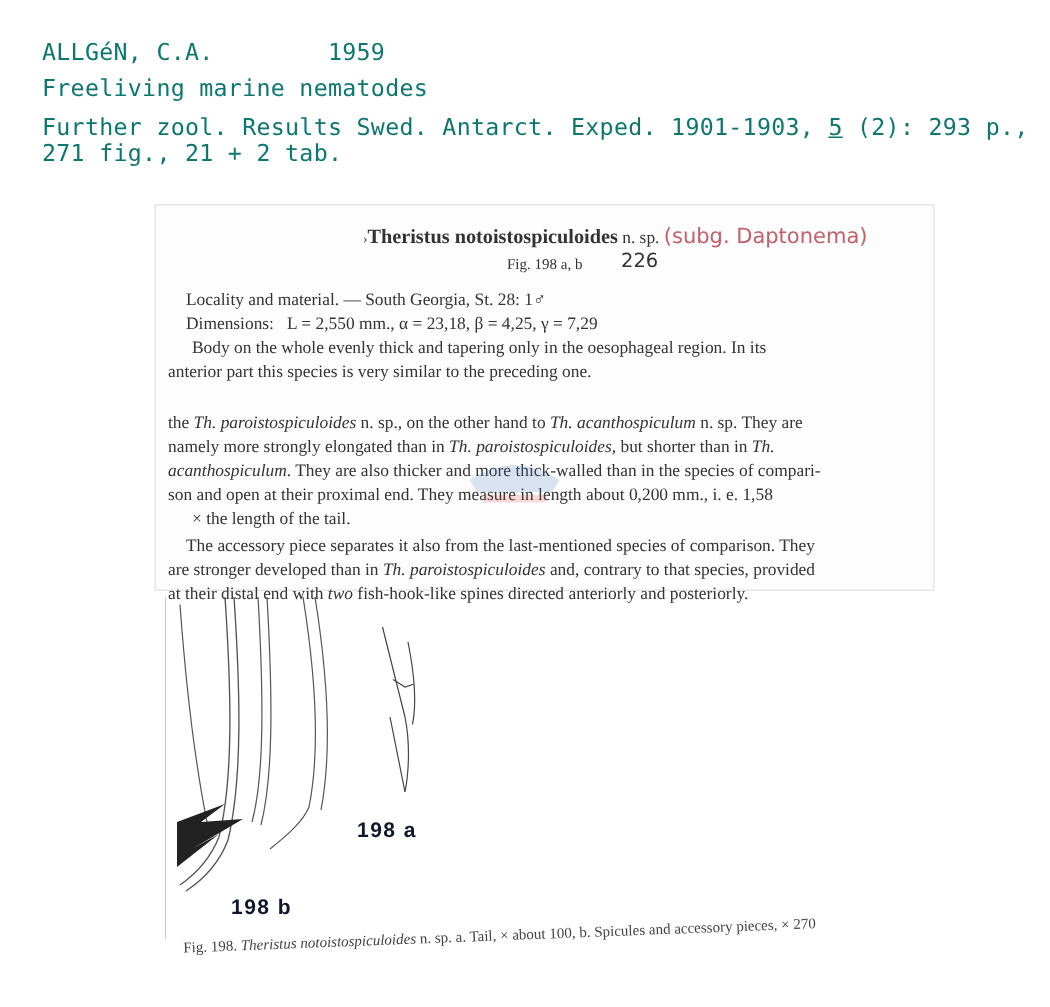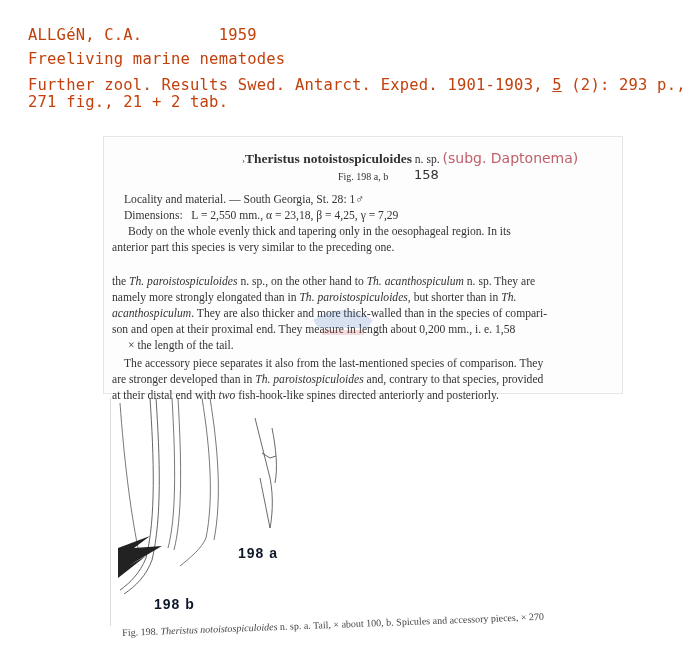--- a/index.html
+++ b/index.html
@@ -3,21 +3,21 @@
 <meta charset="utf-8">
 <style>
   html, body { margin: 0; padding: 0; }
   body {
     width: 700px; height: 671px; background: #ffffff; position: relative; overflow: hidden;
     font-family: "Liberation Serif", serif; color: #222;
   }
   .typed {
     position: absolute; left: 28px;
     font-family: "DejaVu Sans Mono", "Liberation Mono", monospace;
-    font-size: 15.5px; color: #c2410c; letter-spacing: 0.2px; white-space: pre;
+    font-size: 15.5px; color: #0f766e; letter-spacing: 0.2px; white-space: pre;
   }
   .clip {
     position: absolute; left: 104px; top: 137px; width: 518px; height: 256px;
     background: #fdfdfd; box-shadow: 0 0 0 1px #e6e6e6;
   }
   .clip .ln { position: absolute; white-space: nowrap; font-size: 11.6px; color: #333; }
   .title { font-weight: bold; font-size: 13.5px; }
   .hand { font-family: "DejaVu Sans", sans-serif; color: #c0606a; }
   .figbox { position: absolute; left: 110px; top: 398px; width: 200px; height: 228px; }
   .lbl { position: absolute; font-family: "Liberation Sans", sans-serif; font-weight: bold; font-size: 14px; color: #0f172a; letter-spacing: 1px; }
@@ -33,21 +33,21 @@
 <div class="typed" style="top:76px;">Further zool. Results Swed. Antarct. Exped. 1901-1903, <u>5</u> (2): 293 p.,</div>
 <div class="typed" style="top:93px;">271 fig., 21 + 2 tab.</div>
 
 <div class="clip">
   <div class="ln" style="left:138px;top:13px;">
     <span style="font-size:9px;">›</span><span class="title">Theristus notoistospiculoides</span>
     <span>n. sp.</span>
     <span class="hand" style="font-size:14px;">(subg. Daptonema)</span>
   </div>
   <div class="ln" style="left:234px;top:34px;font-size:10px;">Fig. 198 a, b</div>
-  <div class="ln hand" style="left:310px;top:30px;font-size:13px;">158</div>
+  <div class="ln hand" style="left:310px;top:30px;font-size:13px;">226</div>
   <div class="ln" style="left:20px;top:56px;">Locality and material. — South Georgia, St. 28: 1♂</div>
   <div class="ln" style="left:20px;top:72px;"><span>Dimensions:</span>&nbsp;&nbsp;&nbsp;<i style="font-style:normal">L = 2,550 mm.,   α = 23,18,   β = 4,25,   γ = 7,29</i></div>
   <div class="ln" style="left:24px;top:88px;">Body on the whole evenly thick and tapering only in the oesophageal region. In its</div>
   <div class="ln" style="left:8px;top:104px;">anterior part this species is very similar to the preceding one.</div>
   <div class="ln" style="left:8px;top:138px;">the <i>Th. paroistospiculoides</i> n. sp., on the other hand to <i>Th. acanthospiculum</i> n. sp. They are</div>
   <div class="ln" style="left:8px;top:154px;">namely more strongly elongated than in <i>Th. paroistospiculoides</i>, but shorter than in <i>Th.</i></div>
   <div class="ln" style="left:8px;top:170px;text-align:right;"><i>acanthospiculum</i>. They are also thicker and more thick-walled than in the species of compari-</div>
   <div class="ln" style="left:8px;top:186px;">son and open at their proximal end. They measure in length about 0,200 mm., i. e. 1,58</div>
   <div class="ln" style="left:8px;top:202px;margin-left:16px;">× the length of the tail.</div>
   <div class="ln" style="left:20px;top:220px;">The accessory piece separates it also from the last-mentioned species of comparison. They</div>

